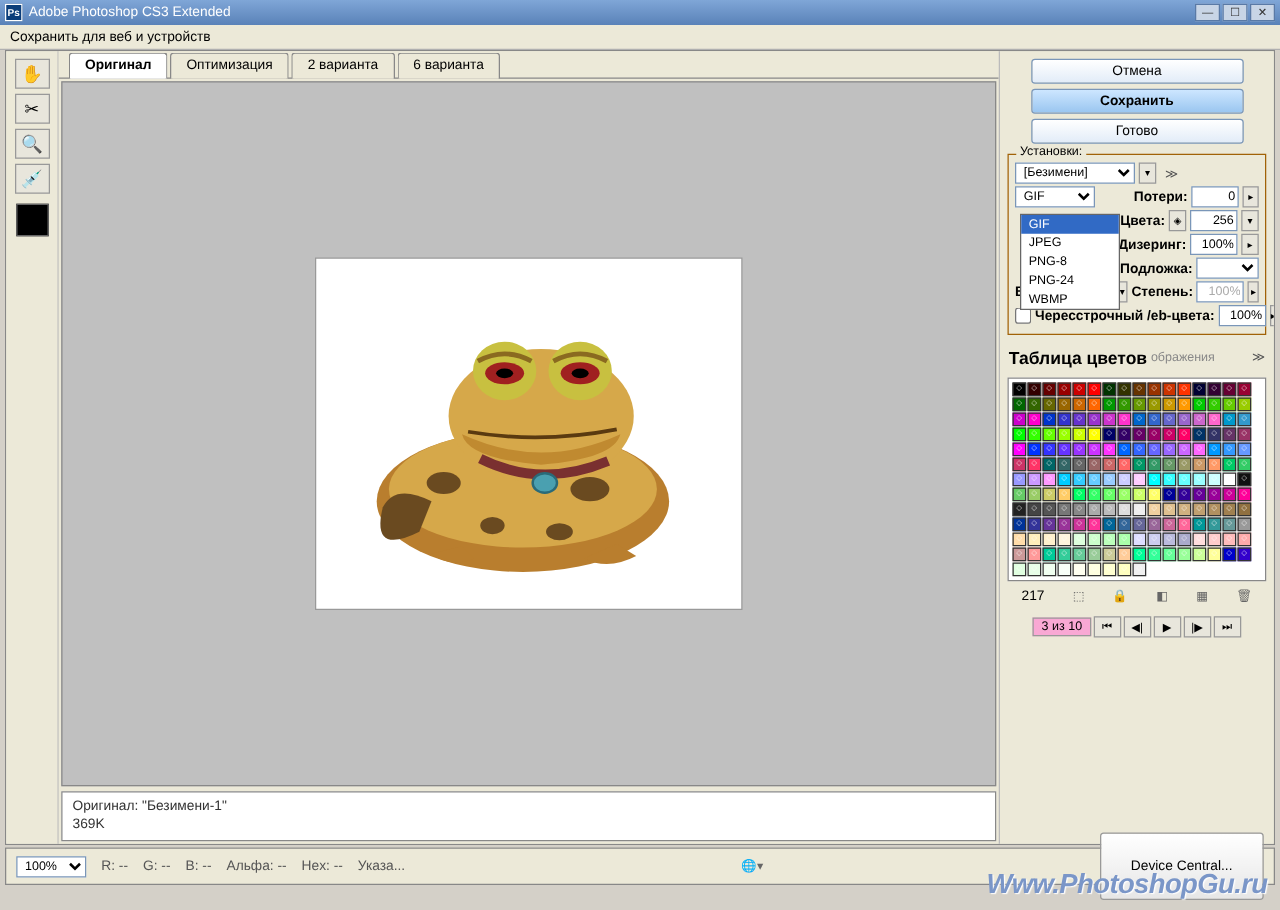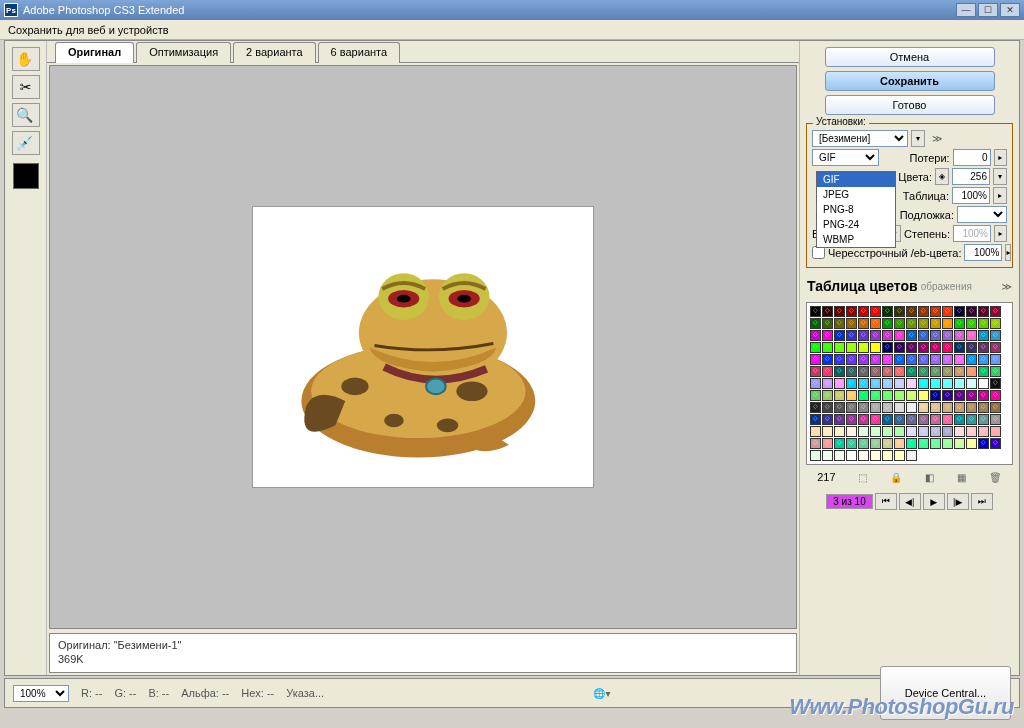--- a/index.html
+++ b/index.html
@@ -29,39 +29,39 @@
 
 .status-line { height: 40px; background: #fff; border: 1px solid #888; margin: 2px; padding: 4px 8px; font-size: 11px; line-height: 14px; color:#333;}
 
 .right-panel { width: 220px; background: #ece9d8; border-left: 1px solid #bbb; padding: 6px; display: flex; flex-direction: column; gap: 4px; overflow:hidden;}
 .btn { height: 20px; border: 1px solid #7a96b8; background: linear-gradient(#fff,#e2ecf8); border-radius: 3px; display:flex; align-items:center; justify-content: center; cursor:pointer; font-size:11px; width: 170px; margin: 0 auto;}
 .btn.primary { background: linear-gradient(#cde6ff,#9ac6f0); font-weight: bold; }
 
 .group { border: 1px solid #a16207; padding: 4px; margin-top:4px; position:relative; }
 .group-label { position:absolute; top:-8px; left:6px; background:#ece9d8; padding:0 3px; font-size:10px; }
 .row { display:flex; align-items:center; gap:3px; margin:2px 1px; font-size:10px; }
-.row label{white-space:nowrap;}
+.row label{white-space:nowrap;font-weight:bold;}
 .sel, .inp { border:1px solid #7a96b8; background:#fff; height:17px; font-size:10px; padding:0 2px;}
 .sel{min-width:50px;}
 .inp{width:38px; text-align:right;}
 .arrow-btn{width:14px;height:17px;border:1px solid #999;background:#e8e6dc;display:inline-flex;align-items:center;justify-content:center;font-size:8px;cursor:pointer;}
 
 .dropdown-list{position:absolute; top:22px; left:4px; width:80px; background:#fff; border:1px solid #666; z-index:10;}
 .dropdown-list div{padding:2px 6px; cursor:pointer; font-size:10px;}
 .dropdown-list div.sel-item{background:#316ac5; color:#fff;}
 
 .section-title{font-weight:bold; font-size:14px; padding:2px 0;}
 .palette{border:1px solid #888; background:#fff; padding:3px; display:grid; grid-template-columns: repeat(16, 11px); gap:1px;}
 .palette .c{width:11px;height:11px;border:1px solid #333; position:relative;}
 .palette .c::after{content:"◇"; position:absolute; font-size:6px; left:2px; top:-1px; color:rgba(255,255,255,.7);}
 .pal-footer{display:flex; align-items:center; gap:8px; padding:2px 4px; font-size:10px; justify-content:space-around;}
 .icon-small{font-size:10px; color:#666; cursor:pointer;}
 
 .anim-row{display:flex; gap:2px; align-items:center; justify-content:center; margin-top:4px;}
-.anim-row .step{border:1px solid #999; background:#d946ef; padding:1px 6px; font-size:10px;}
+.anim-row .step{border:1px solid #999; background:#f9a8d4; padding:1px 6px; font-size:10px;}
 .anim-row .nav{width:22px;height:17px;border:1px solid #999;background:#e8e6dc;display:inline-flex;align-items:center;justify-content:center;font-size:9px;cursor:pointer;}
 
 .bottom-bar { height: 30px; background: #ece9d8; border: 1px solid #888; margin: 2px 4px; display:flex; align-items:center; padding:0 8px; gap:12px; font-size:10px;}
 .bottom-bar .pair{color:#555;}
 .device-btn{margin-left:auto; border:1px solid #999; background:linear-gradient(#fff,#e6e6e6); padding:20px 24px; border-radius:3px; cursor:pointer;}
 
 .watermark{position:absolute; bottom:8px; right:10px; font-family: 'Trebuchet MS', sans-serif; font-size:22px; font-style:italic; font-weight:bold; color:#7a96c8; text-shadow:1px 1px 1px #fff; letter-spacing:-0.5px; z-index:20;}
 .flyout-link{color:#555; font-size:10px; margin-left:4px;}
 </style>
 </head>
@@ -164,21 +164,21 @@
         <input class="inp" value="0" style="">
         <span class="arrow-btn">▸</span>
       </div>
       <div class="row" style="justify-content:flex-end; margin-top:2px;">
         <label>Цвета:</label>
         <span class="arrow-btn">◈</span>
         <input class="inp" value="256" style="">
         <span class="arrow-btn">▾</span>
       </div>
       <div class="row" style="justify-content:flex-end;">
-        <label>Таблица:</label>
+        <label>Дизеринг:</label>
         <input class="inp" value="100%" style="">
         <span class="arrow-btn">▸</span>
       </div>
       <div class="row" style="justify-content:flex-end;">
         <label>Подложка:</label>
         <select class="sel" style="width:44px"><option></option></select>
       </div>
       <div class="row">
         <label>Без дизеринга</label>
         <span class="arrow-btn">▾</span>

